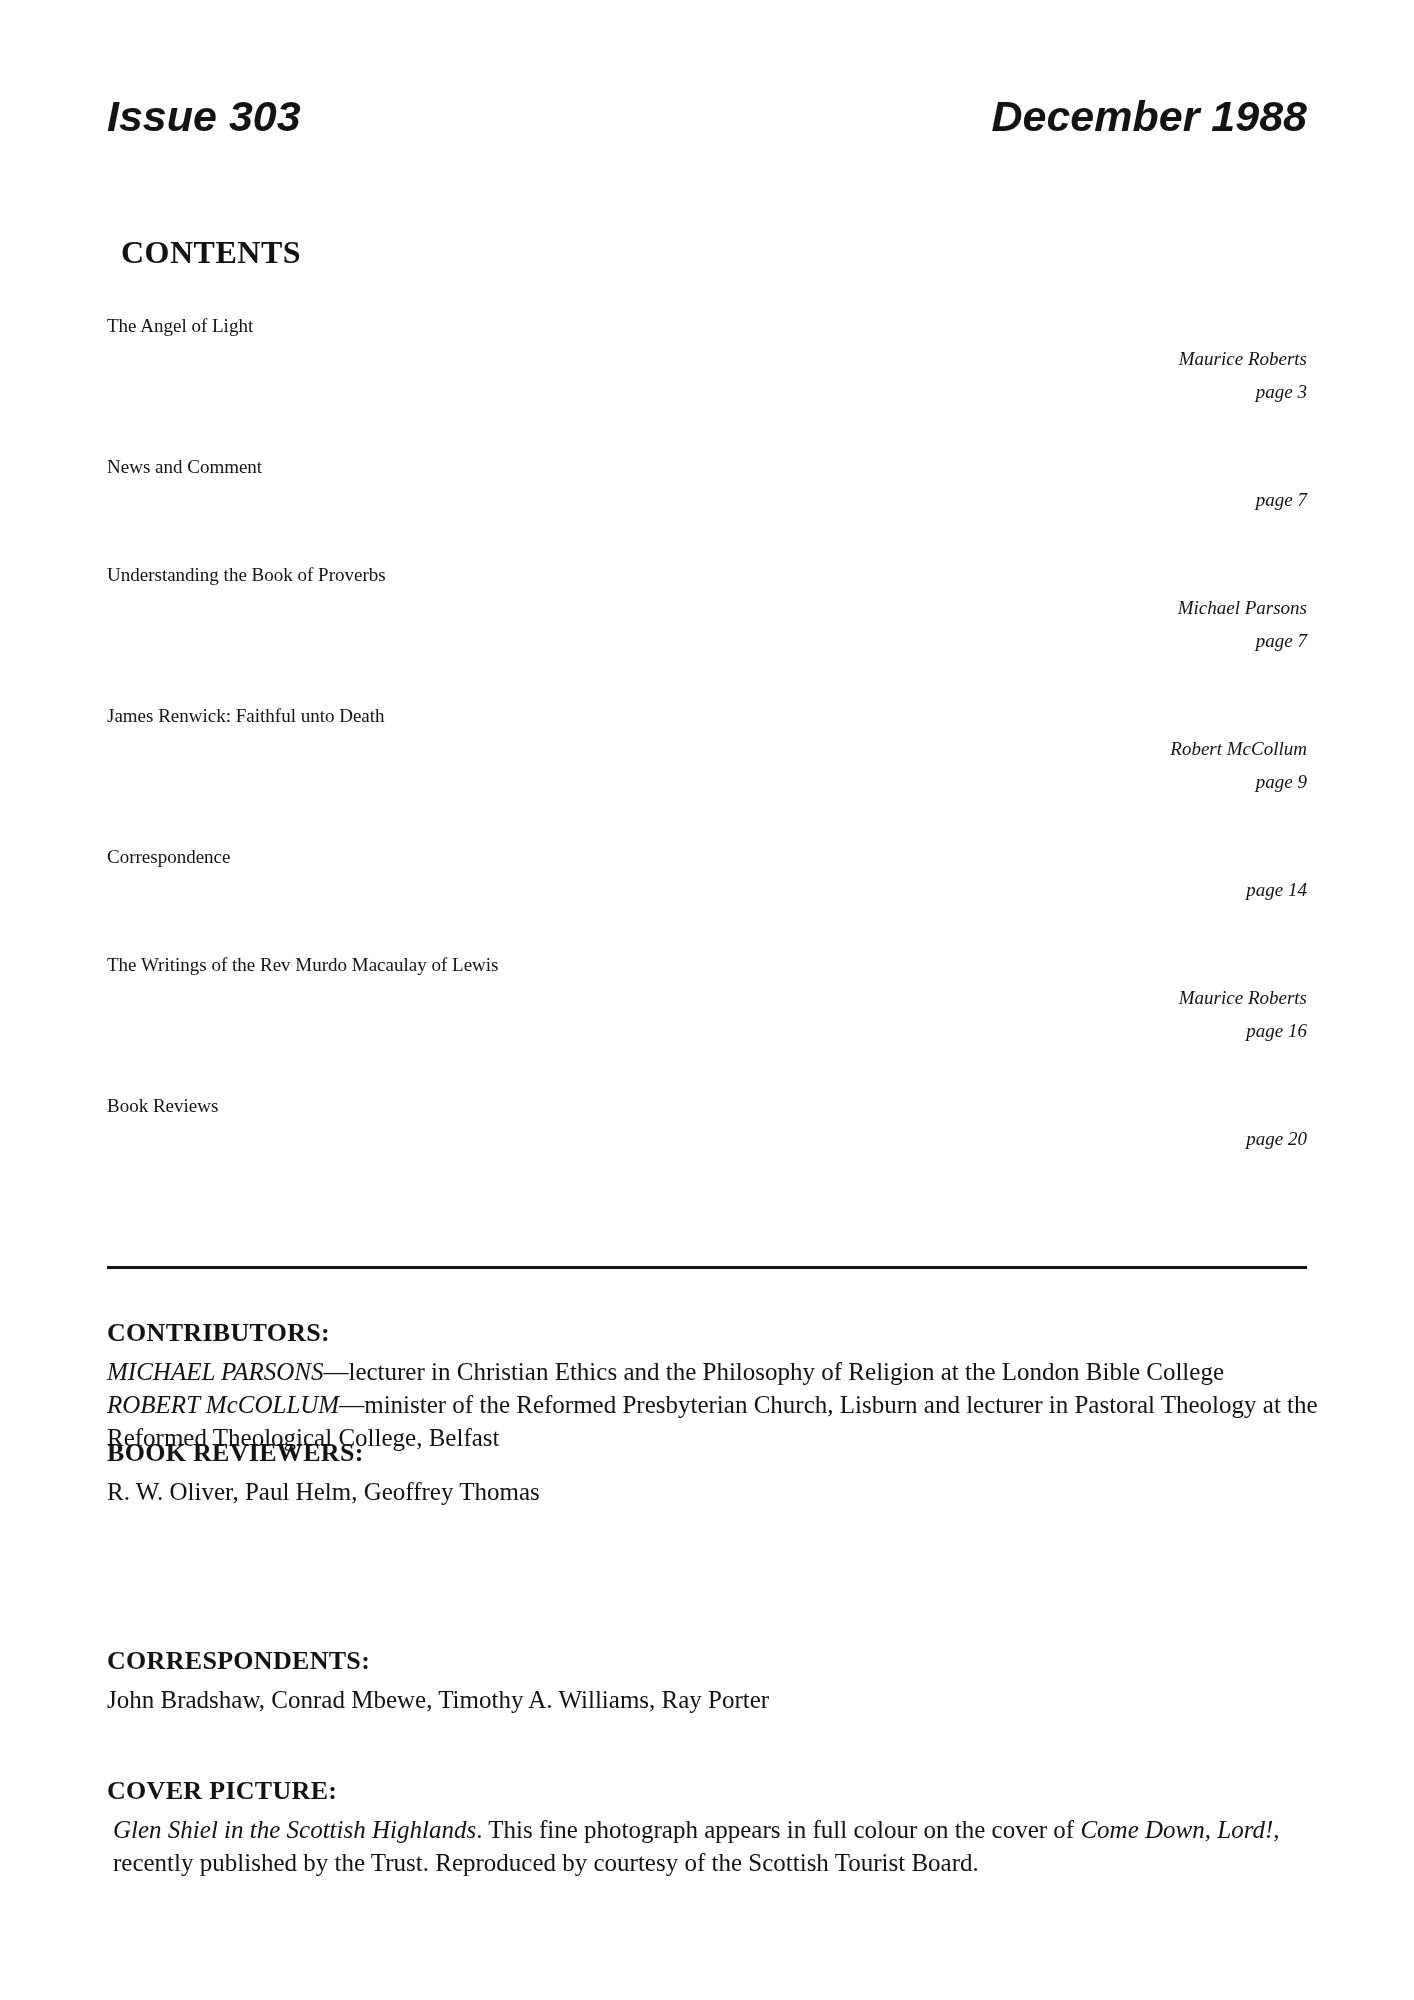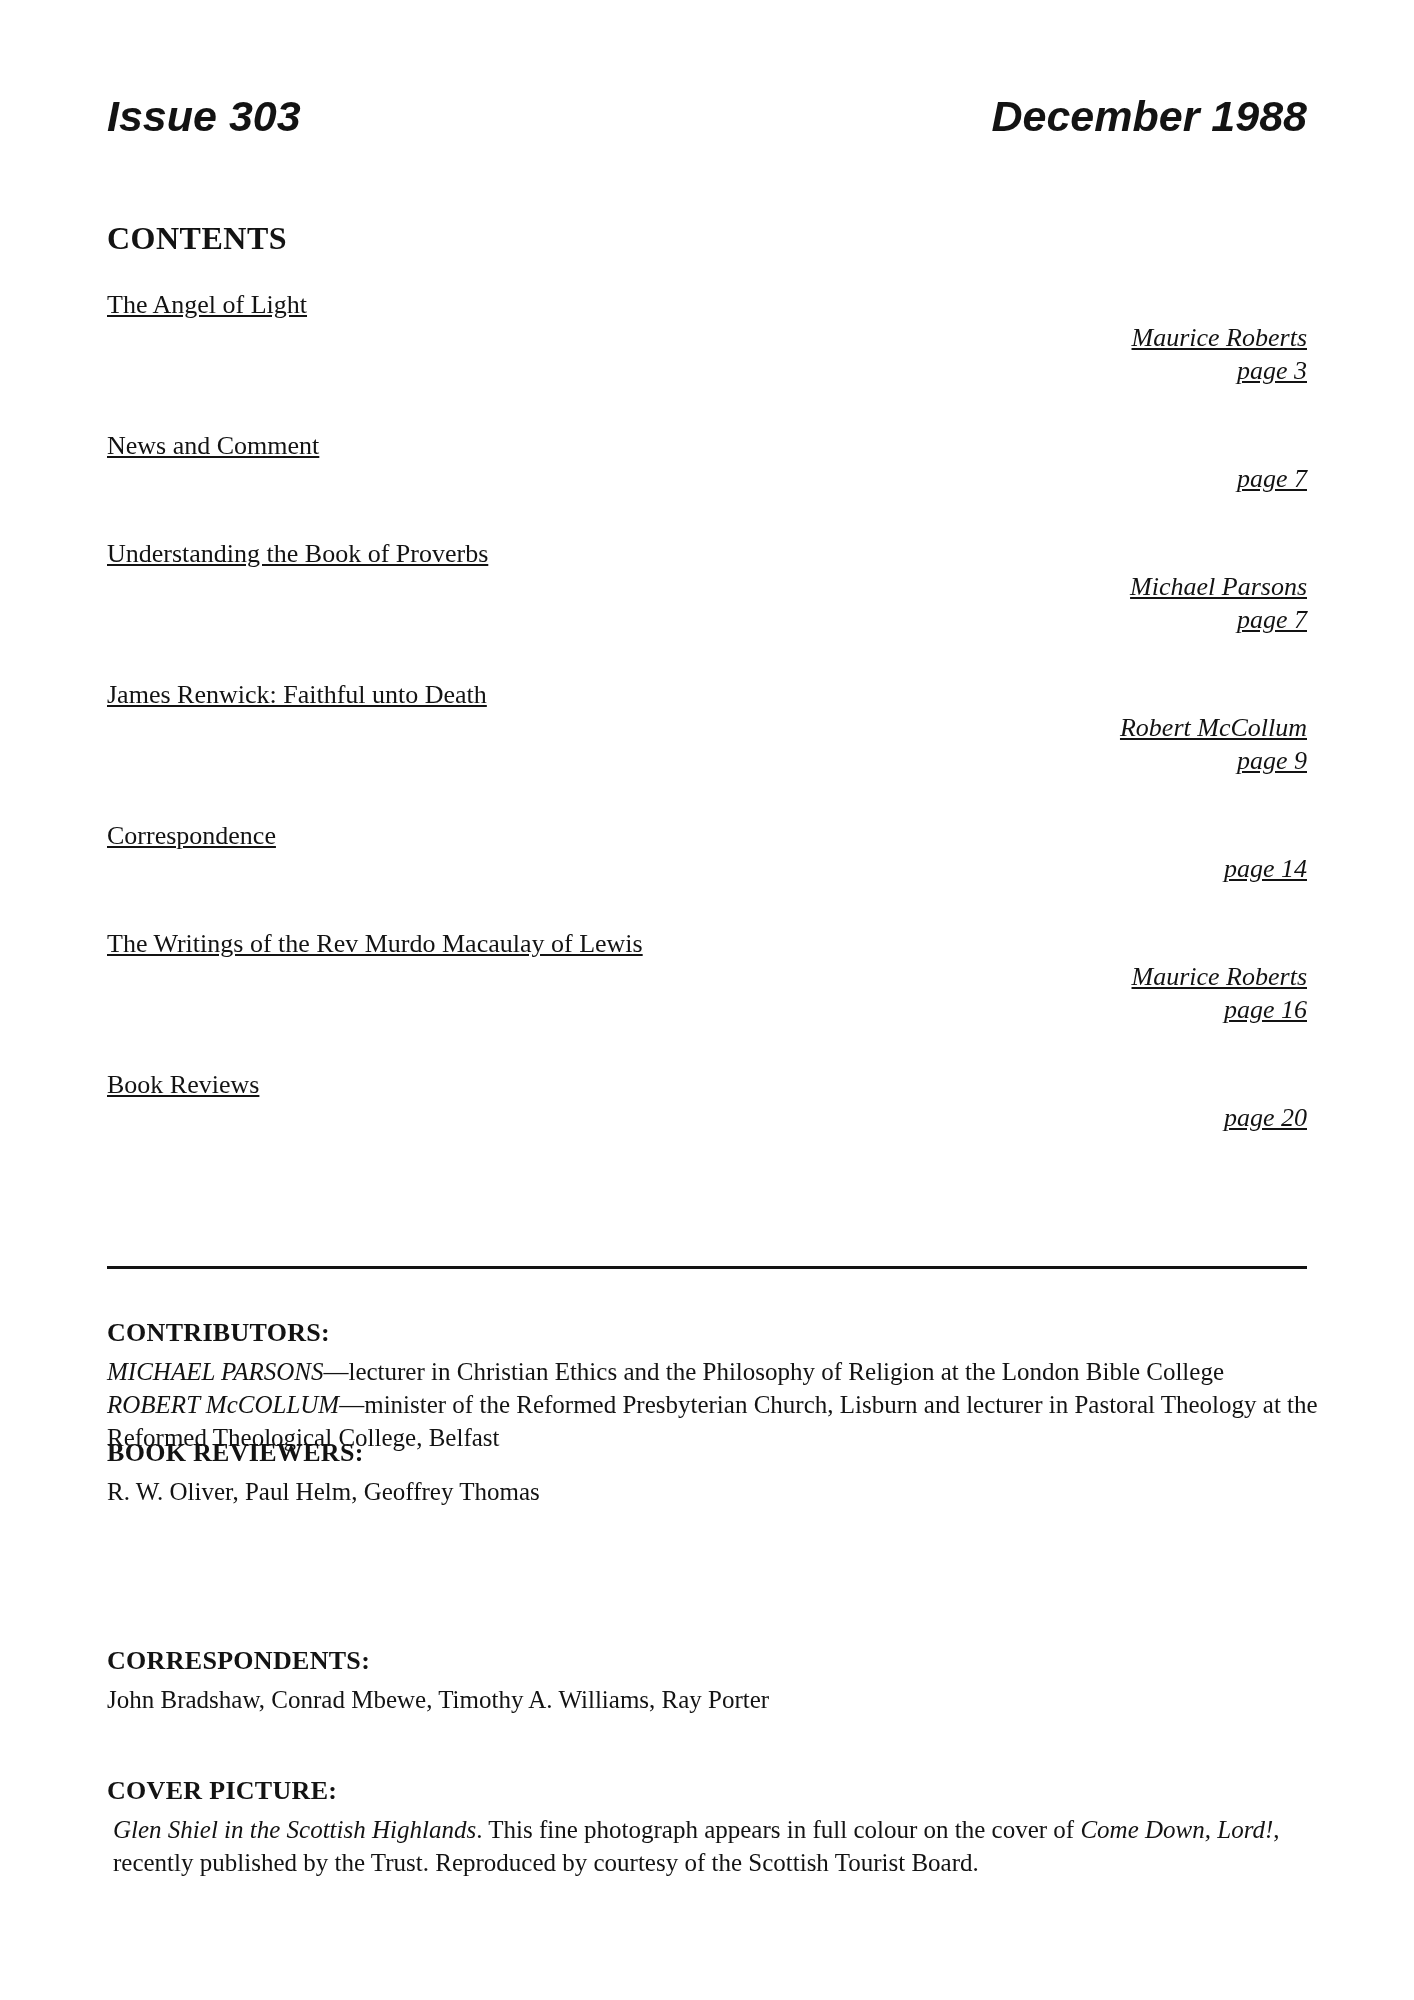--- a/index.html
+++ b/index.html
@@ -22,33 +22,32 @@
     font-family: "Liberation Sans", sans-serif;
     font-weight: bold;
     font-style: italic;
     font-size: 43px;
     line-height: 1;
   }
   .contents-heading {
     position: absolute;
     left: 107px;
     top: 220px;
-    margin: 0;
+    margin: 14px;
     font-size: 32px;
     font-weight: bold;
     letter-spacing: 0.5px;
   }
   .toc {
     position: absolute;
     left: 107px;
-    top: 288px;
+    top: 309px;
     width: 1200px;
-    font-size: 26px;
+    font-size: 19px;
     line-height: 33px;
-    text-decoration: underline;
   }
   .toc-entry { margin: 0 0 42px 0; }
   .toc-title { font-style: normal; }
   .toc-author, .toc-page { font-style: italic; text-align: right; }
   .rule {
     position: absolute;
     left: 107px;
     top: 1266px;
     width: 1200px;
     height: 3px;

